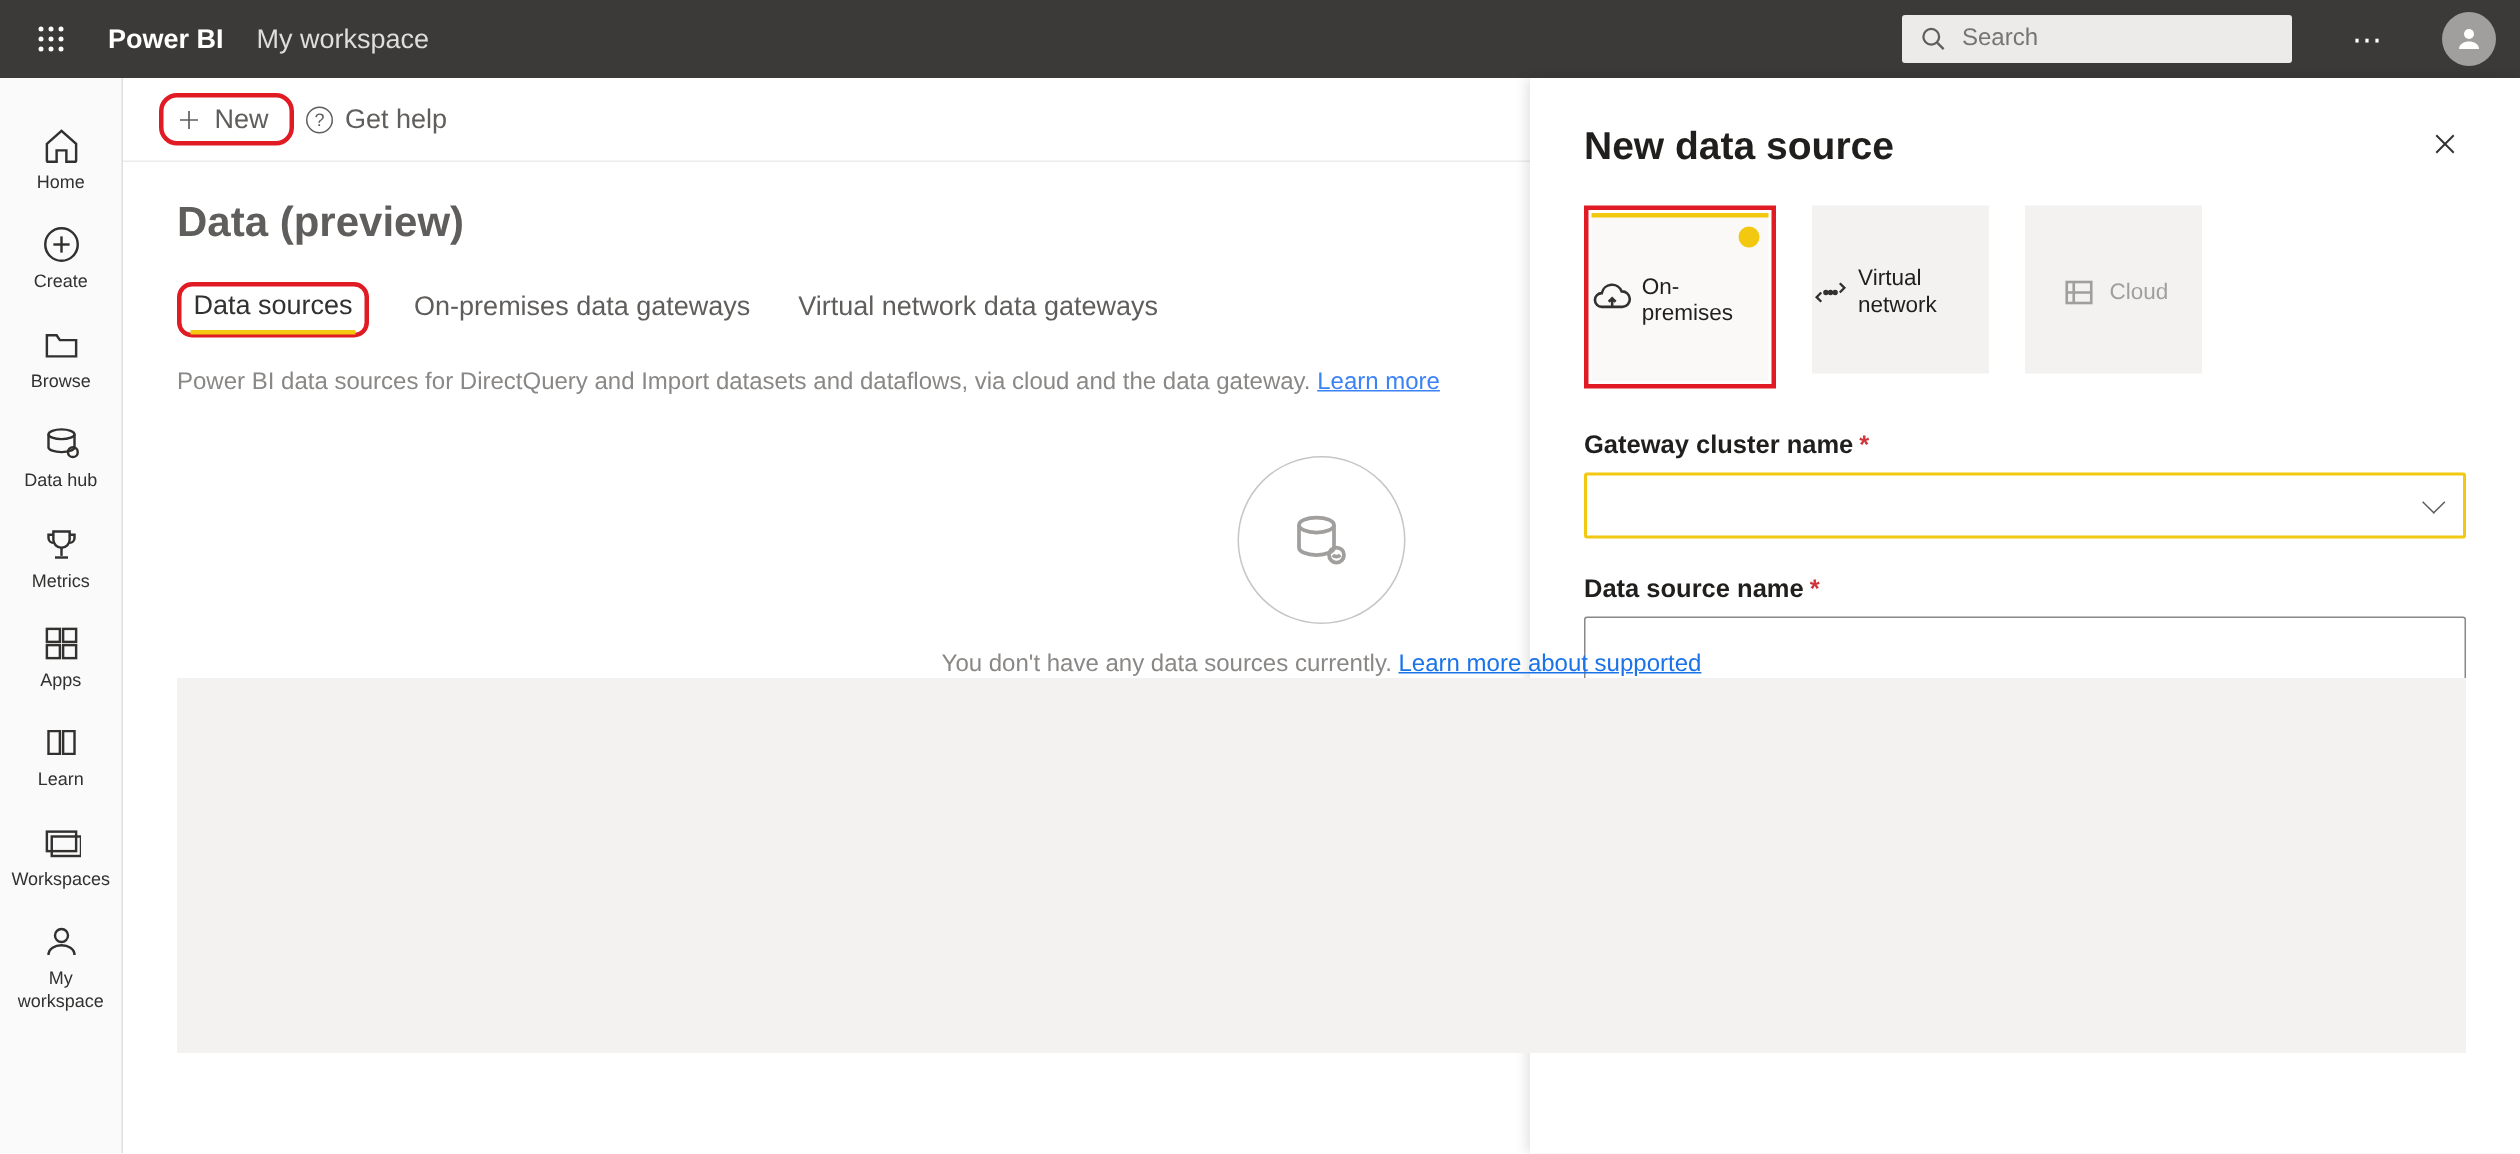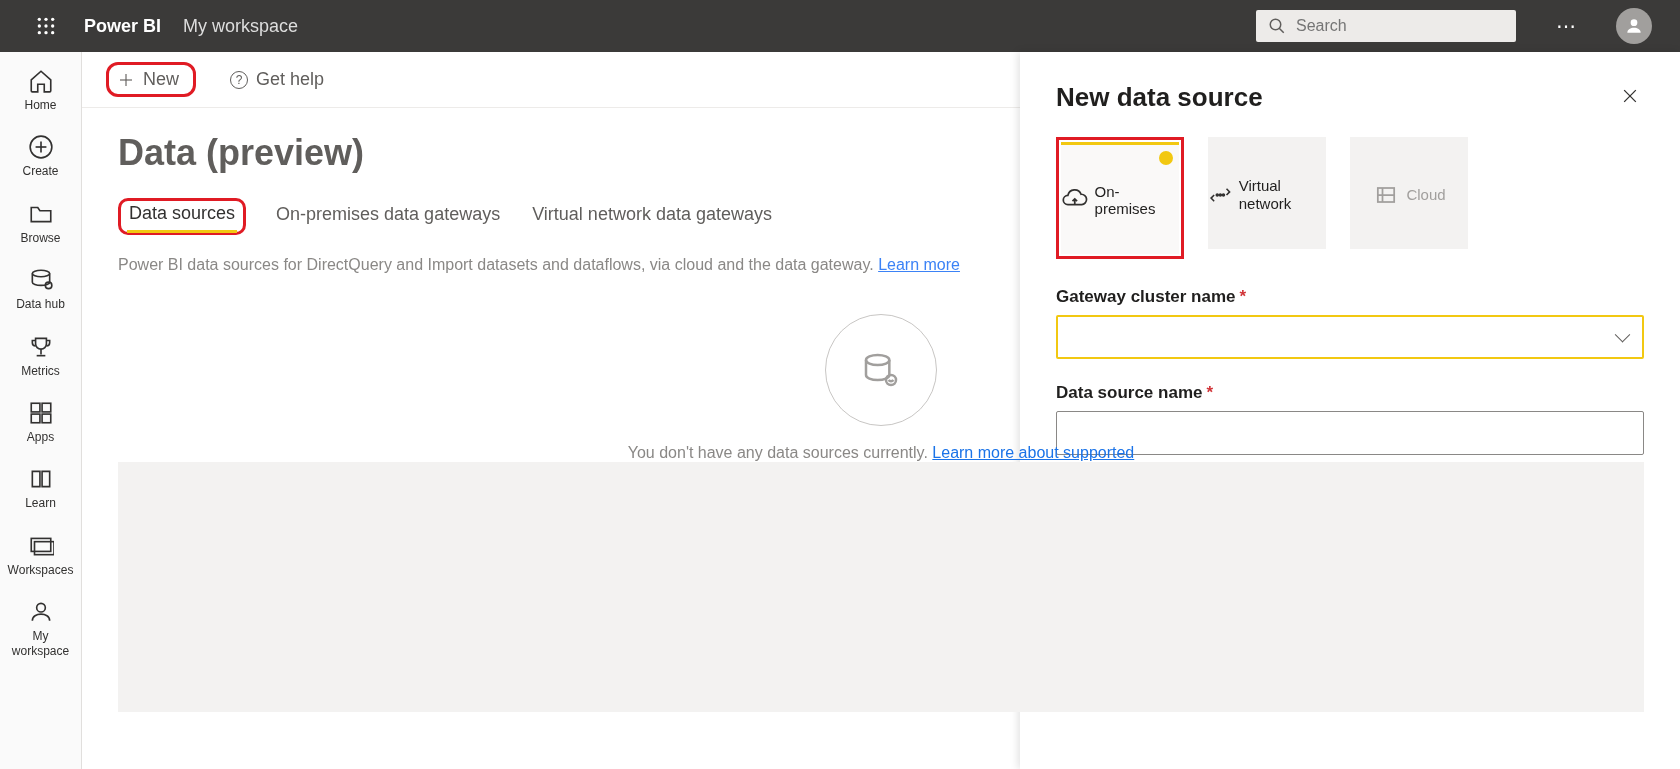--- a/index.html
+++ b/index.html
@@ -1,47 +1,47 @@
 <!DOCTYPE html>
 <html><head>
 <meta charset="utf-8">
 <style>
   * { box-sizing: border-box; margin: 0; padding: 0; font-family: "Segoe UI", Arial, sans-serif; }
   body { width: 1680px; height: 769px; overflow: hidden; background: #fff; position: relative; }
 
   
-  .topbar { height: 52px; background: #3b3a39; display: flex; align-items: center; color: #fff; padding: 0 28px; gap: 20px; }
+  .topbar { height: 52px; background: #3b3a39; display: flex; align-items: center; color: #fff; padding: 0 16px; gap: 20px; }
   .waffle { width: 36px; height: 36px; display: flex; align-items: center; justify-content: center; border-radius: 2px; }
   .waffle svg { width: 20px; height: 20px; }
   .brand { font-weight: 600; font-size: 18px; }
   .workspace-name { font-size: 18px; color: #ddd; margin-left: 2px; }
   .topbar-spacer { flex: 1; }
   .search-wrap { width: 260px; height: 32px; background: #edebe9; border-radius: 2px; display: flex; align-items: center; padding: 0 12px; gap: 10px; color: #605e5c; }
   .search-wrap input { flex:1; border: none; background: transparent; font-size: 16px; color: #605e5c; outline: none; }
   .top-more { width: 36px; height: 36px; display:flex; align-items:center; justify-content:center; color:#fff; font-size:20px; margin-left:12px; }
   .avatar { width: 36px; height: 36px; border-radius: 50%; background: #a19f9d; display:flex; align-items:center; justify-content:center; margin-left:12px; }
   .avatar svg { width:20px; height:20px; fill:#fff; }
 
   
-  .leftnav { position: absolute; top: 52px; left: 0; width: 82px; bottom: 0; background: #fafafa; border-right: 1px solid #e1dfdd; display:flex; flex-direction:column; align-items:center; padding-top:10px; gap:10px; }
+  .leftnav { position: absolute; top: 52px; left: 0; width: 82px; bottom: 0; background: #fafafa; border-right: 1px solid #e1dfdd; display:flex; flex-direction:column; align-items:center; padding-top:26px; gap:10px; }
   .navitem { width: 70px; display:flex; flex-direction:column; align-items:center; gap:4px; padding:6px 0; color:#323130; cursor:pointer; }
   .navitem .icon-wrap { width: 26px; height:26px; display:flex; align-items:center; justify-content:center; }
   .navitem .label { font-size:12px; color:#323130; text-align:center; line-height:1.2; }
   .navitem svg { stroke:#323130; fill:none; stroke-width:1.5; }
 
   
   .main { position:absolute; top:52px; left:82px; right:0; bottom:0; background:#fff; display:flex; flex-direction:column; }
-  .toolbar-row { height: 56px; display:flex; align-items:center; padding:0 24px; gap:26px; border-bottom:1px solid #edebe9; }
+  .toolbar-row { height: 56px; display:flex; align-items:center; padding:0 24px; gap:0; border-bottom:1px solid #edebe9; }
   .hl-red { border:3px solid #e01b24; border-radius:12px; }
   .new-btn { display:inline-flex; align-items:center; gap:8px; padding:4px 14px 4px 8px; font-size:18px; color:#605e5c; cursor:pointer; }
   .get-help { display:inline-flex; align-items:center; gap:8px; font-size:18px; color:#605e5c; margin-left:8px; cursor:pointer;}
   .qmark { width:18px; height:18px; border:1.5px solid #605e5c; border-radius:50%; display:inline-flex; align-items:center;justify-content:center; font-size:12px; }
 
   .content-area { flex:1; background:#fff; padding:24px 36px; position:relative; overflow:hidden; }
-  .page-title { font-size:36px; color:#605e5c; font-weight:600; margin-bottom:24px; }
+  .page-title { font-size:28px; color:#605e5c; font-weight:600; margin-bottom:24px; }
 
   .tabs-row { display:flex; gap:28px; border-bottom:1px solid transparent; margin-bottom:20px; }
   .tab { font-size:18px; color:#605e5c; padding:6px 2px 10px; cursor:pointer; position:relative; }
   .tab.active { color:#323130; }
   .tab.active::after { content:""; position:absolute; left:0; right:0; bottom:0; height:3px; background:#f2c811; }
   .tab1-hl { border:3px solid #e01b24; border-radius:10px; padding:2px 6px 4px; }
 
   .desc-line { font-size:16px; color:#8a8886; }
   .desc-line a { color:#3b82f6; text-decoration:underline; }
 

